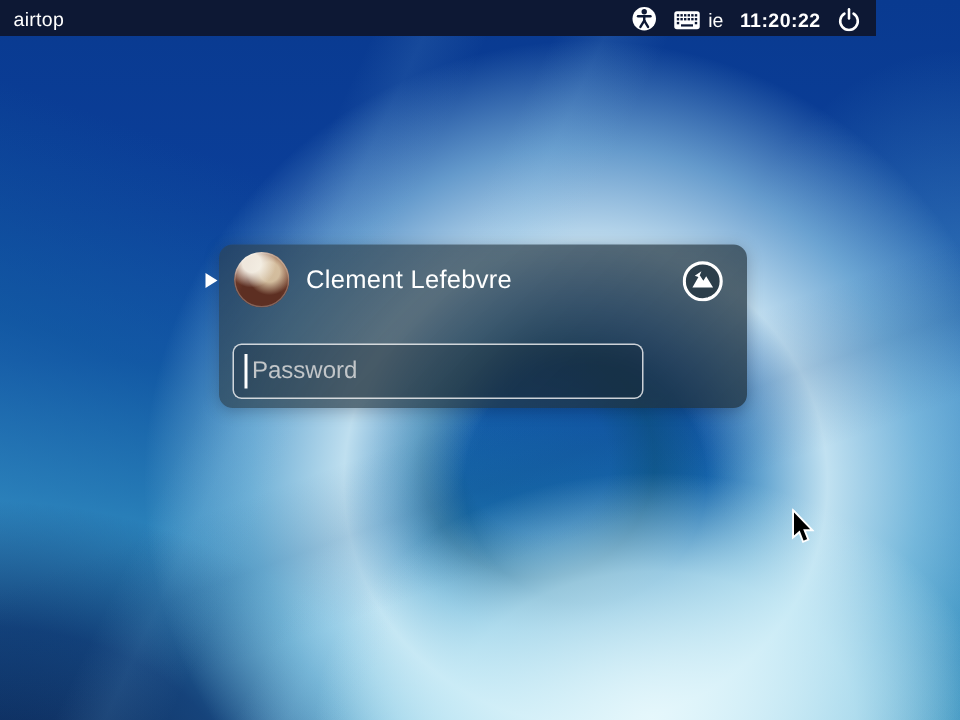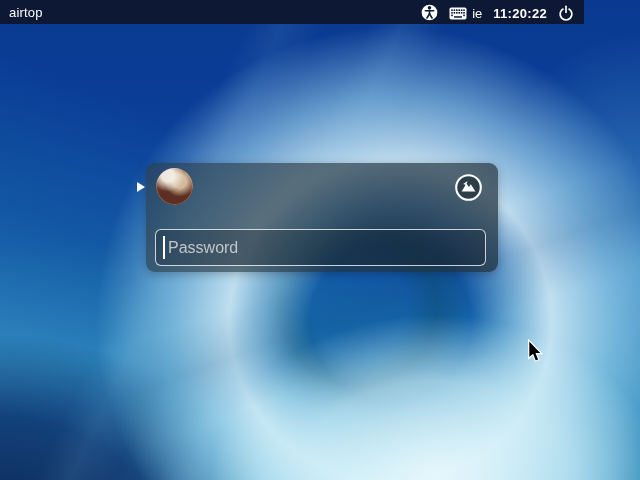--- a/index.html
+++ b/index.html
@@ -67,21 +67,21 @@
   .username {
     position: absolute; left: 58px; top: 14px;
     color: #ffffff; font-size: 17px; letter-spacing: 0.2px;
   }
   .session-badge {
     position: absolute; right: 16px; top: 11px; width: 27px; height: 27px;
     border-radius: 50%; cursor: pointer;
   }
   .session-badge svg { display: block; }
   .password-input {
-    position: absolute; left: 9px; top: 66px; width: 331px; height: 37px;
+    position: absolute; left: 9px; top: 66px; width: 274px; height: 37px;
     background: rgba(10,20,26,0.22);
     border: 1px solid rgba(255,255,255,0.78);
     border-radius: 6px;
     color: #ffffff; font-size: 16px;
     font-family: "Liberation Sans", "DejaVu Sans", sans-serif;
     padding: 0 8px 0 12px;
     outline: none;
   }
   .password-input::placeholder { color: #c2c6c9; opacity: 1; }
   .caret {
@@ -146,20 +146,21 @@
         <line x1="9" y1="1.4" x2="9" y2="8.2"></line>
       </svg>
     </span>
 
   </div>
 </div>
 
 <div class="login-panel">
   <div class="back-arrow"></div>
   <div class="avatar"></div>
+  <div class="username">Clement Lefebvre</div>
 
   <div class="session-badge">
     <svg width="27" height="27" viewBox="0 0 27 27">
       <circle cx="13.5" cy="13.5" r="12.3" fill="#2c3e4a" stroke="#ffffff" stroke-width="2.1"></circle>
       <path d="M6.6 17.6 L11.4 9.4 L13.9 13.1 L15.8 10.2 L20.4 17.6 Z" fill="#ffffff"></path>
       <path d="M8.2 9.9 L12.6 6.9 L11.0 10.9 Z" fill="#ffffff"></path>
     </svg>
   </div>
 
   <input class="password-input" type="password" placeholder="Password" style="">

